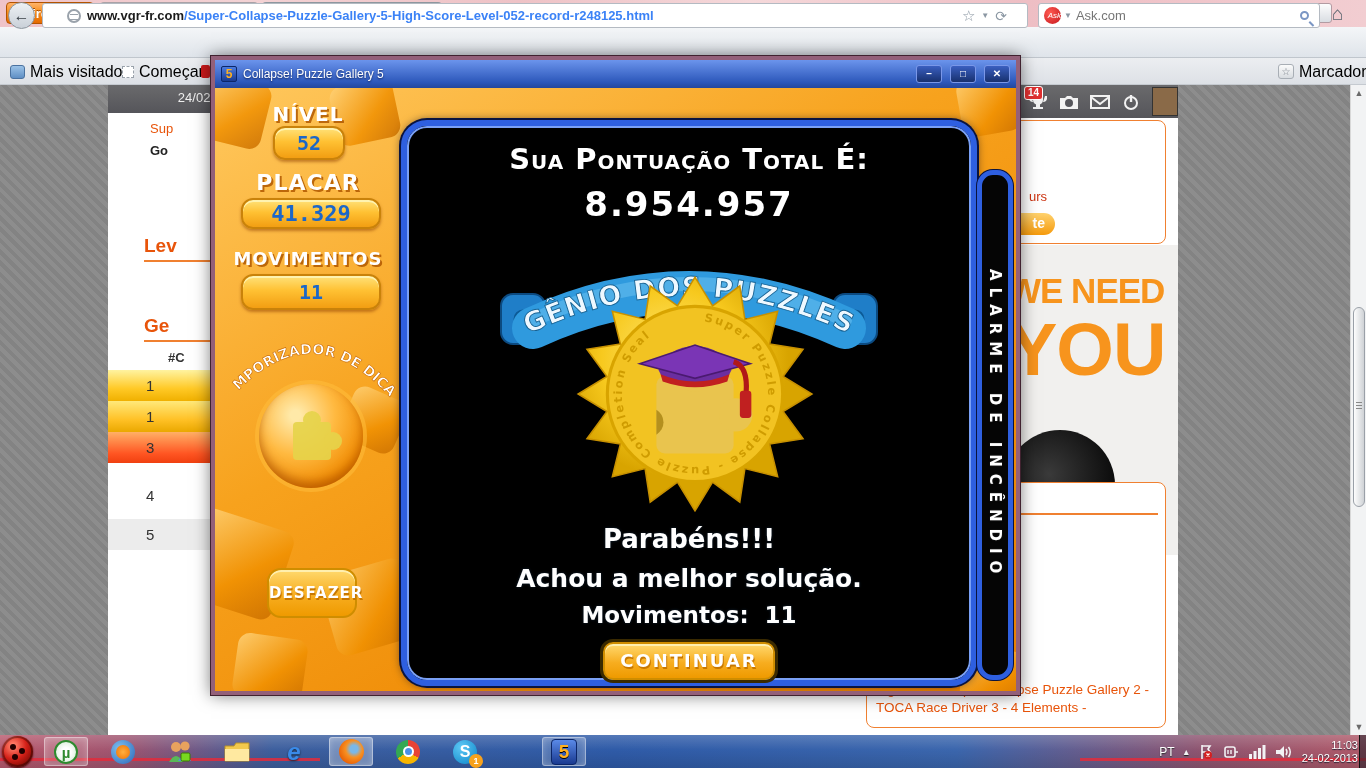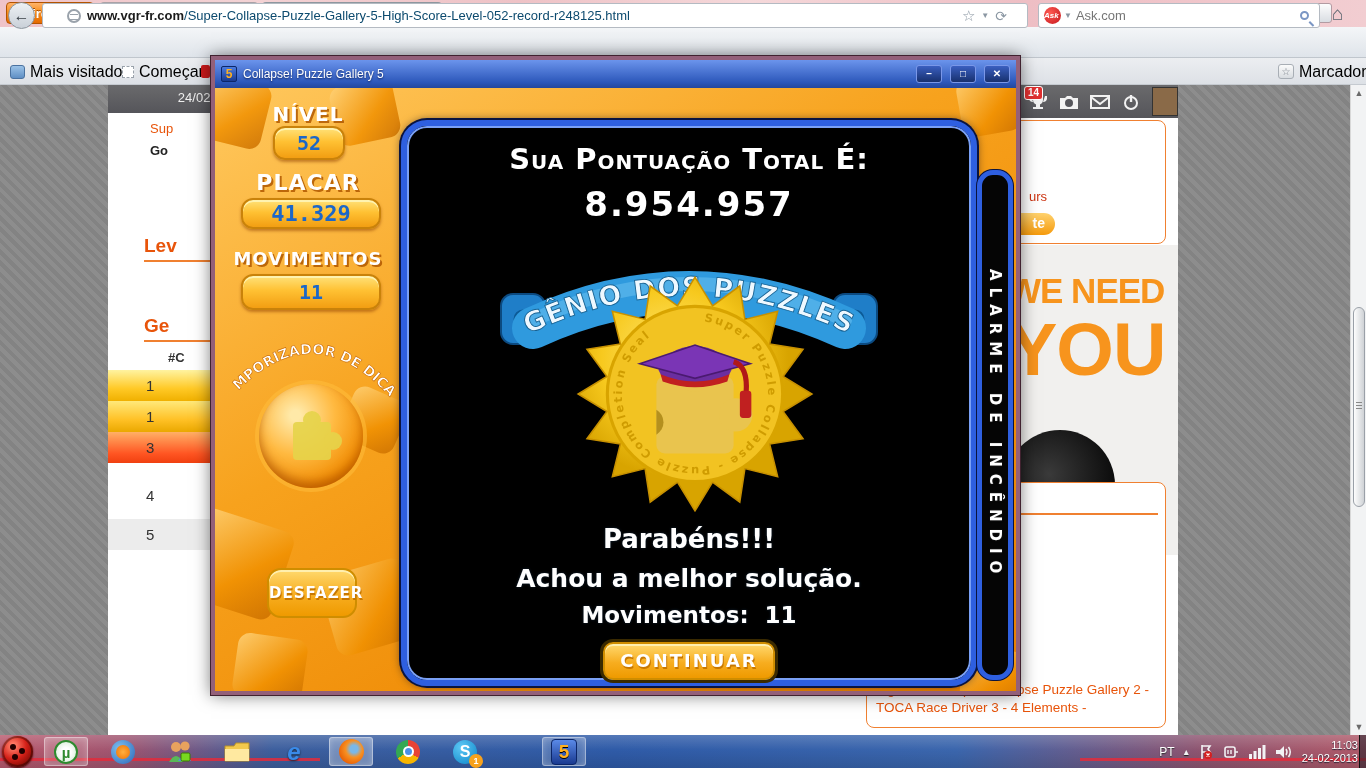--- a/index.html
+++ b/index.html
@@ -33,26 +33,26 @@
   #navbar { position:absolute; left:0; top:27px; width:1366px; height:31px;
     background:linear-gradient(#f4f6f8,#dfe4ea); border-bottom:1px solid #c0c6cd; }
   #back-btn { position:absolute; left:8px; top:2px; width:27px; height:27px; border-radius:50%;
     background:linear-gradient(#eef1f4,#c9d0d8); border:1px solid #8d959e; color:#3a4148;
     font-size:16px; font-weight:bold; text-align:center; line-height:25px; }
   #url-field { position:absolute; left:42px; top:3px; width:986px; height:25px; background:#fff;
     border:1px solid #b4bac2; border-radius:3px; display:flex; align-items:center; font-size:13px; padding:0 20px; }
   #globe-icon { width:14px; height:14px; border-radius:50%; border:2px solid #9aa2ab; margin:0 6px 0 4px; position:relative; flex:none;}
   #globe-icon:after{content:"";position:absolute;left:1px;top:3px;width:8px;height:4px;border-top:1px solid #9aa2ab;border-bottom:1px solid #9aa2ab;}
   #url-domain { color:#1a1a1a; font-weight:bold; white-space:nowrap; }
-  #url-path { color:#0c4a6e; white-space:nowrap; overflow:hidden; flex:1; }
+  #url-path { color:#3b82f6; white-space:nowrap; overflow:hidden; flex:1;font-weight:bold; }
   .url-icons { color:#8b97a3; font-size:14px; margin-left:6px; flex:none; }
   #ask-box { position:absolute; left:1038px; top:3px; width:282px; height:25px; background:#fff;
     border:1px solid #b4bac2; border-radius:3px; display:flex; align-items:center; }
   #ask-logo { width:17px; height:17px; border-radius:50%; background:radial-gradient(circle at 35% 35%,#ff5a52,#c4161c); margin:0 3px 0 5px;
-    color:#fff; font-size:8px; font-weight:bold; text-align:left; line-height:17px; font-style:italic; flex:none;}
+    color:#fff; font-size:8px; font-weight:normal; text-align:right; line-height:17px; font-style:italic; flex:none;}
   #ask-input { border:none; outline:none; flex:1; font-size:13px; color:#666; min-width:0; background:transparent;}
   #magnifier { width:9px; height:9px; border:2px solid #7b96c4; border-radius:50%; position:relative; margin-right:10px; flex:none;}
   #magnifier:after { content:""; position:absolute; left:8px; top:8px; width:6px; height:2px; background:#7b96c4; transform:rotate(45deg); transform-origin:0 0;}
   #home-btn { position:absolute; left:1332px; top:3px; font-size:19px; color:#5c6670; }
 
   
   #bookmarksbar { position:absolute; left:0; top:58px; width:1366px; height:27px;
     background:linear-gradient(#eceef1,#dde1e6); border-bottom:1px solid #c5cad0; font-size:13px; color:#333; }
   .bm-item { position:absolute; top:0; height:27px; display:flex; align-items:center; gap:5px; }
   .bm-ic1 { width:15px; height:14px; background:linear-gradient(#9cc3e8,#5f8fc4); border-radius:3px; border:1px solid #4a72a0;}

